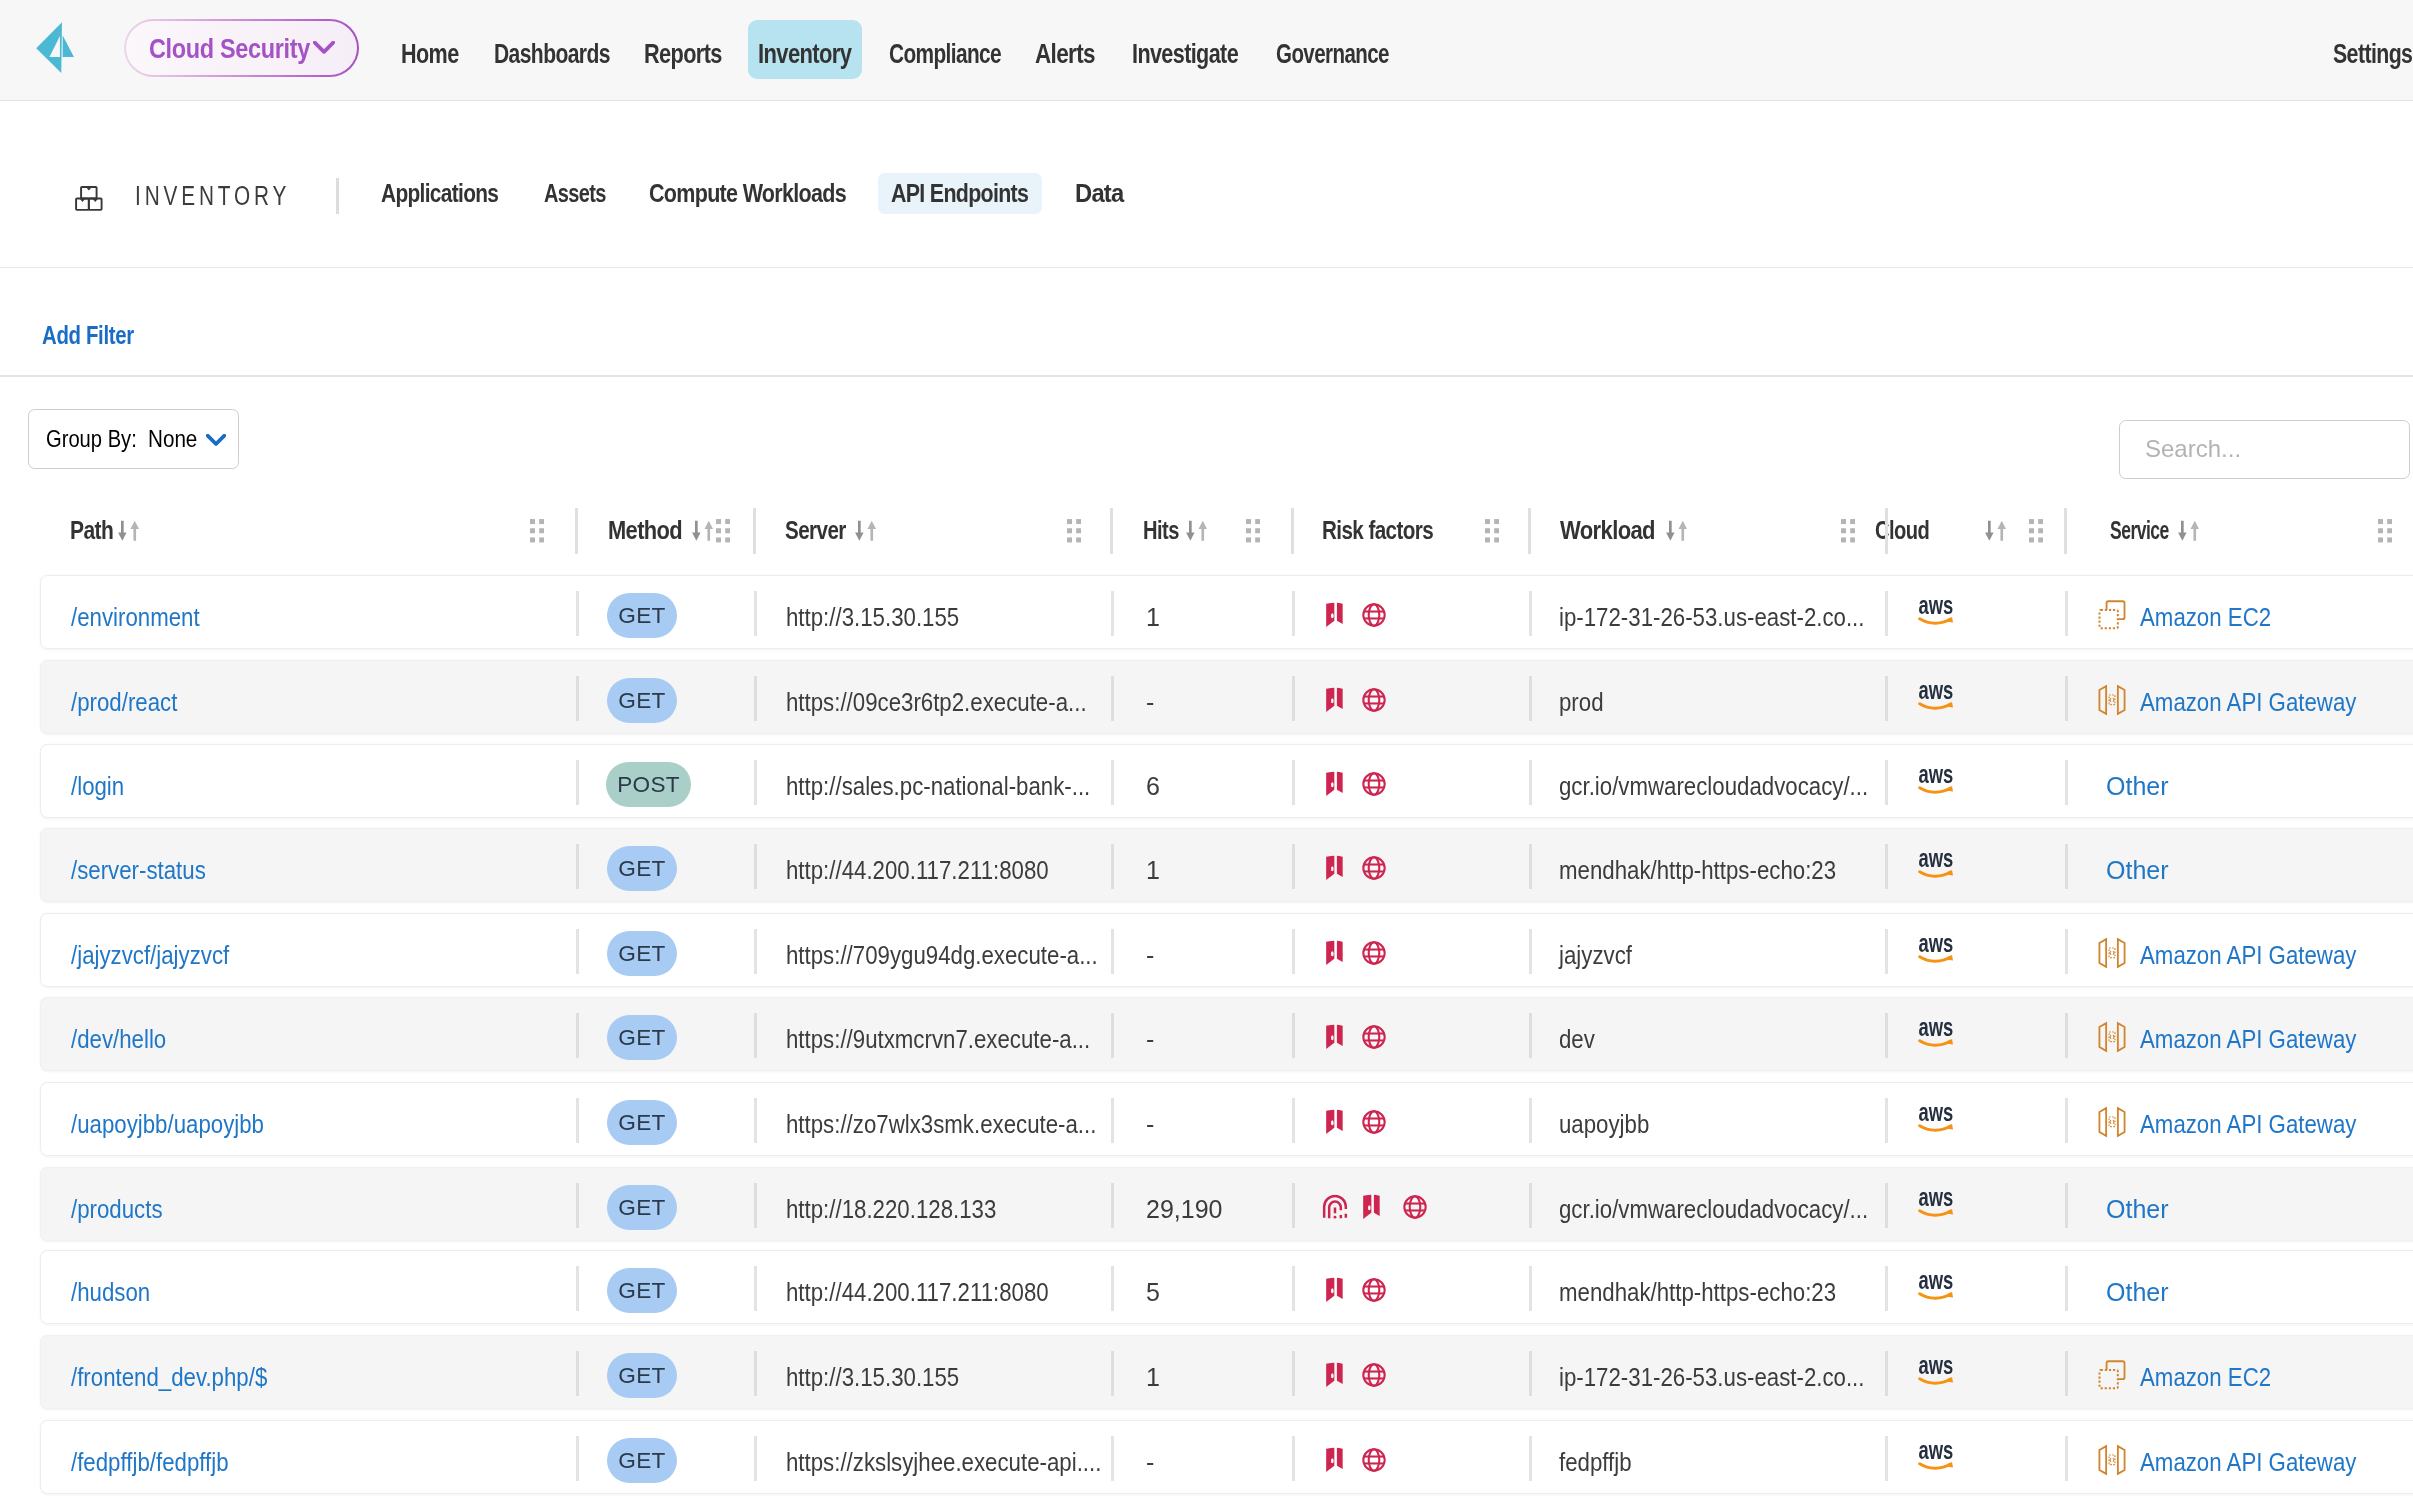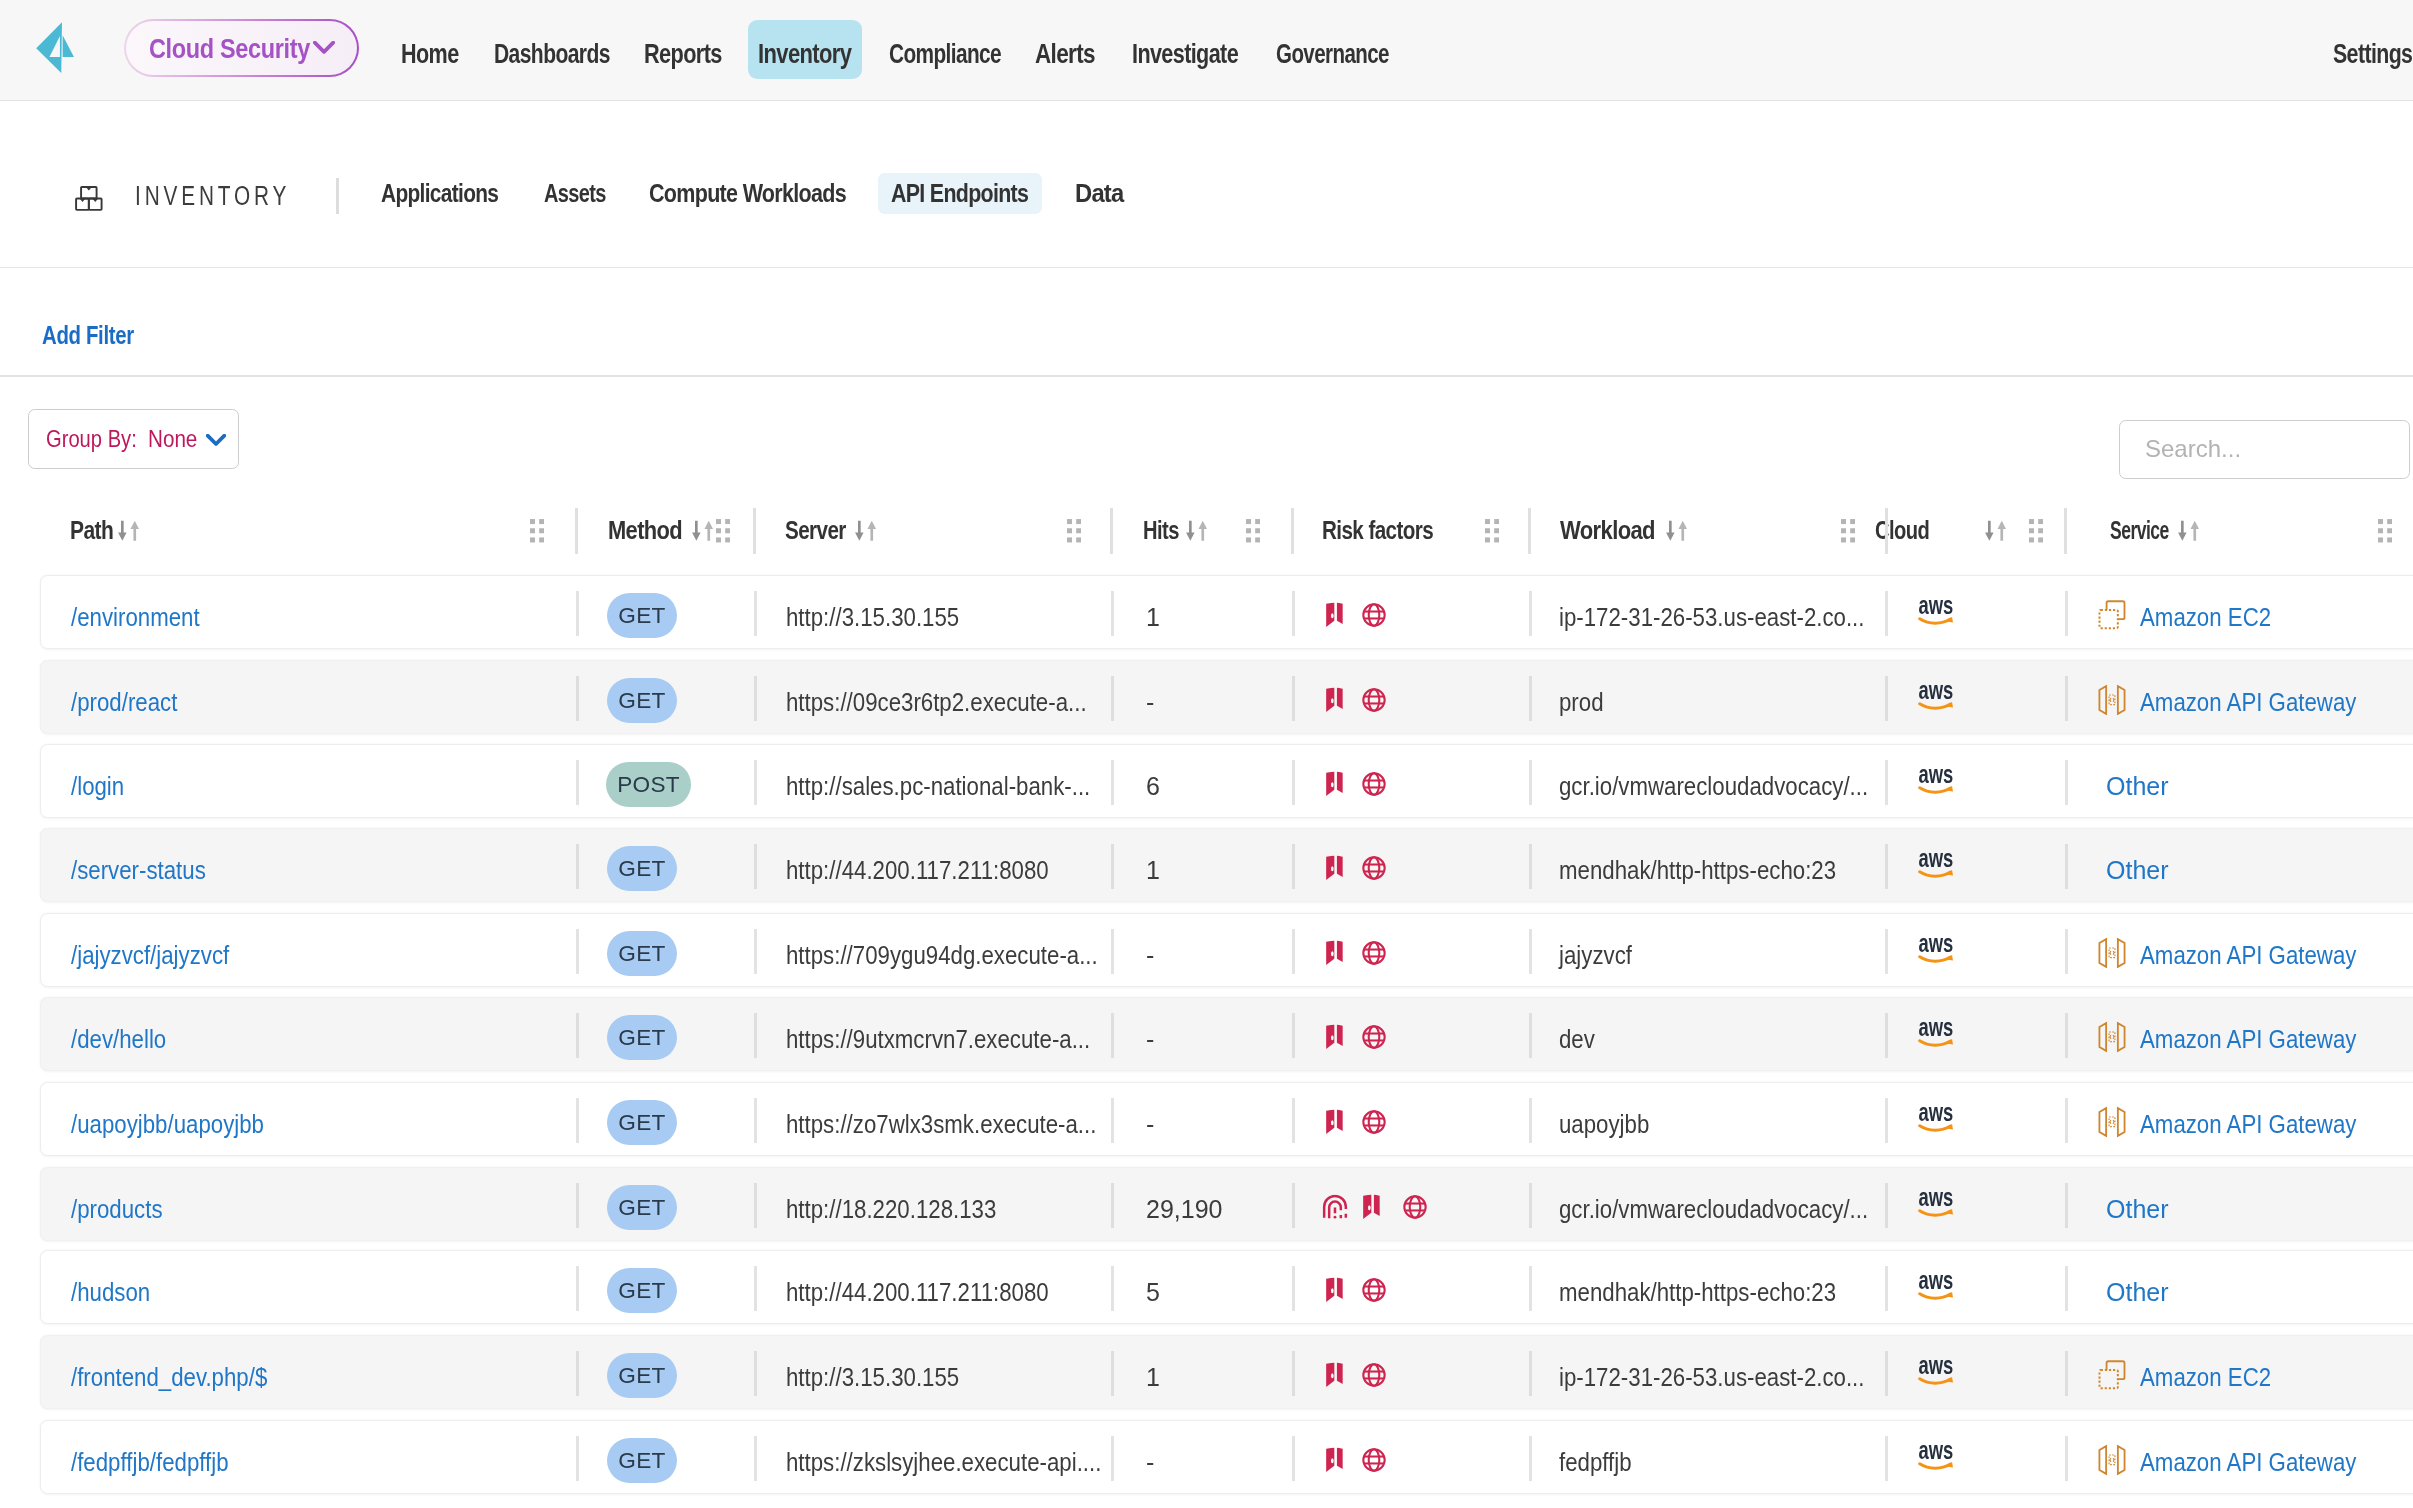--- a/index.html
+++ b/index.html
@@ -38,21 +38,21 @@
   background:#e9f3fa; border-radius:6.7px; }
 
 
 #addfilter { position:absolute; left:42px; top:321px; font-size:25px; font-weight:bold;
   color:#1a6cc4; letter-spacing:-0.4px; }
 #div2 { position:absolute; left:0; top:375px; width:2413px; height:1.7px; background:#e3e3e3; }
 
 
 #groupby { position:absolute; left:28px; top:409px; width:211px; height:60px;
   border:1.7px solid #cdcdcd; border-radius:6.7px; background:#fff;
-  font-size:24px; color:#be185d; white-space:nowrap; }
+  font-size:24px; color:#000000; white-space:nowrap; }
 .gb1 { position:absolute; left:17px; top:0; line-height:57px; }
 .gb2 { position:absolute; left:119px; top:0; line-height:57px; }
 #search { position:absolute; left:2119px; top:420px; width:291px; height:59px;
   border:1.7px solid #cdcdcd; border-radius:6.7px; background:#fff;
   line-height:56px; padding-left:25px; font-size:24px; color:#b3b3b3; }
 
 
 #thead { position:absolute; left:0; top:493px; width:1931px; height:75px; }
 .hcell { position:absolute; top:0; height:75px; line-height:75px; font-size:25px;
   font-weight:bold; color:#333; letter-spacing:-0.7px; white-space:nowrap; }

